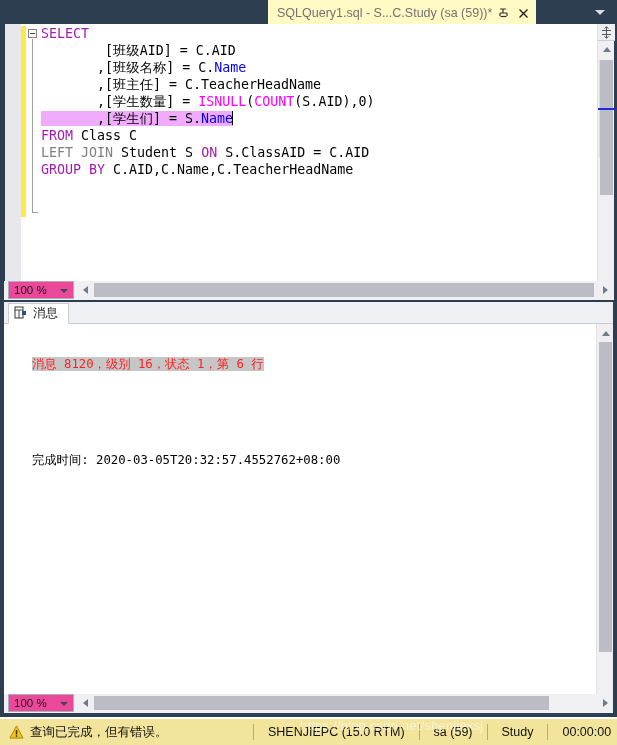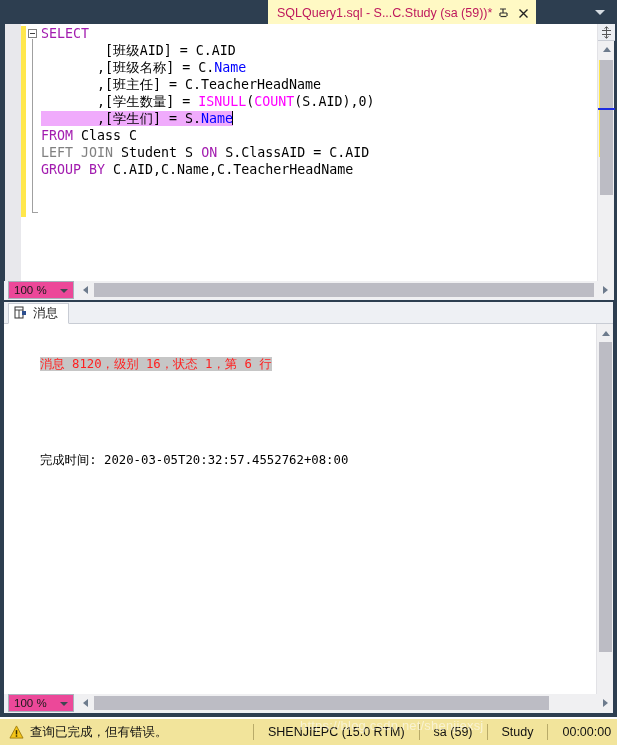--- a/index.html
+++ b/index.html
@@ -52,21 +52,21 @@
   }
   .tab.inactive .tabname { color: #ffffff; }
   .tab.active {
     left: 268px;
     width: 268px;
     background: #fff9c4;
     color: #1a1a1a;
     padding-left: 9px;
     border-top: 1px solid #fff9c4;
   }
-  .tab.active .tabname { color: #be185d; }
+  .tab.active .tabname { color: #737373; }
   .tab-btns {
     position: absolute;
     right: 6px;
     top: 0;
     height: 24px;
     line-height: 24px;
     display: flex;
     align-items: center;
     gap: 7px;
   }
@@ -311,21 +311,21 @@
     box-sizing: border-box;
     display: flex;
     align-items: center;
     gap: 5px;
     font-size: 12.5px;
     color: #1a1a1a;
     cursor: pointer;
   }
   #msg-body {
     position: absolute;
-    left: 12px; top: 22px;
+    left: 4px; top: 22px;
     width: 592px;
     height: 388px;
     background: #ffffff;
     overflow: hidden;
     font-family: "DejaVu Sans Mono", "Liberation Mono", monospace;
     font-size: 12.3px;
     line-height: 16px;
     white-space: pre;
   }
   .msgline { padding-left: 24px; height: 16px; }

